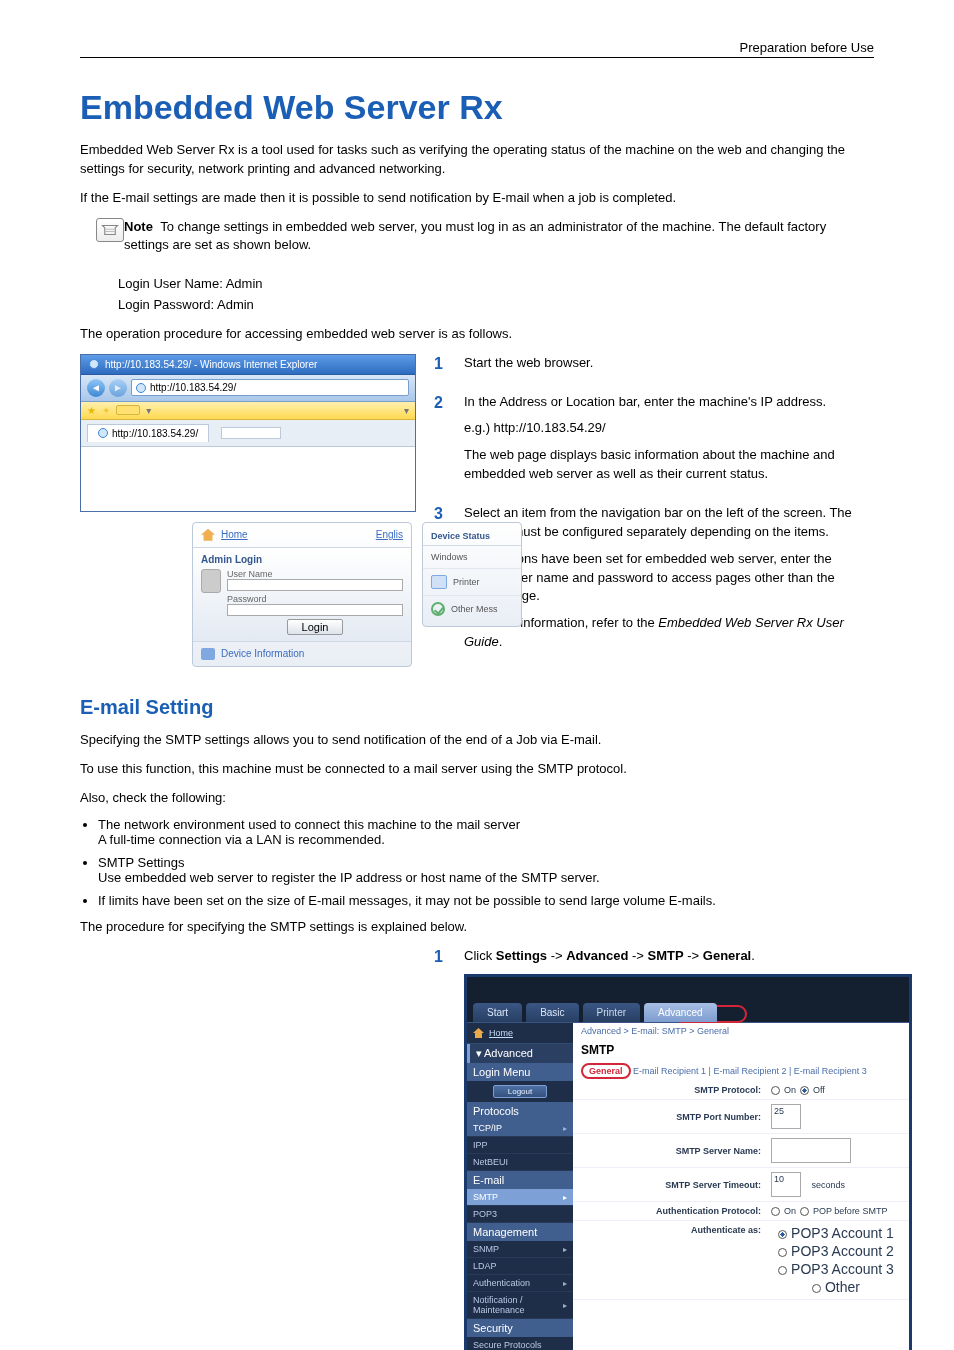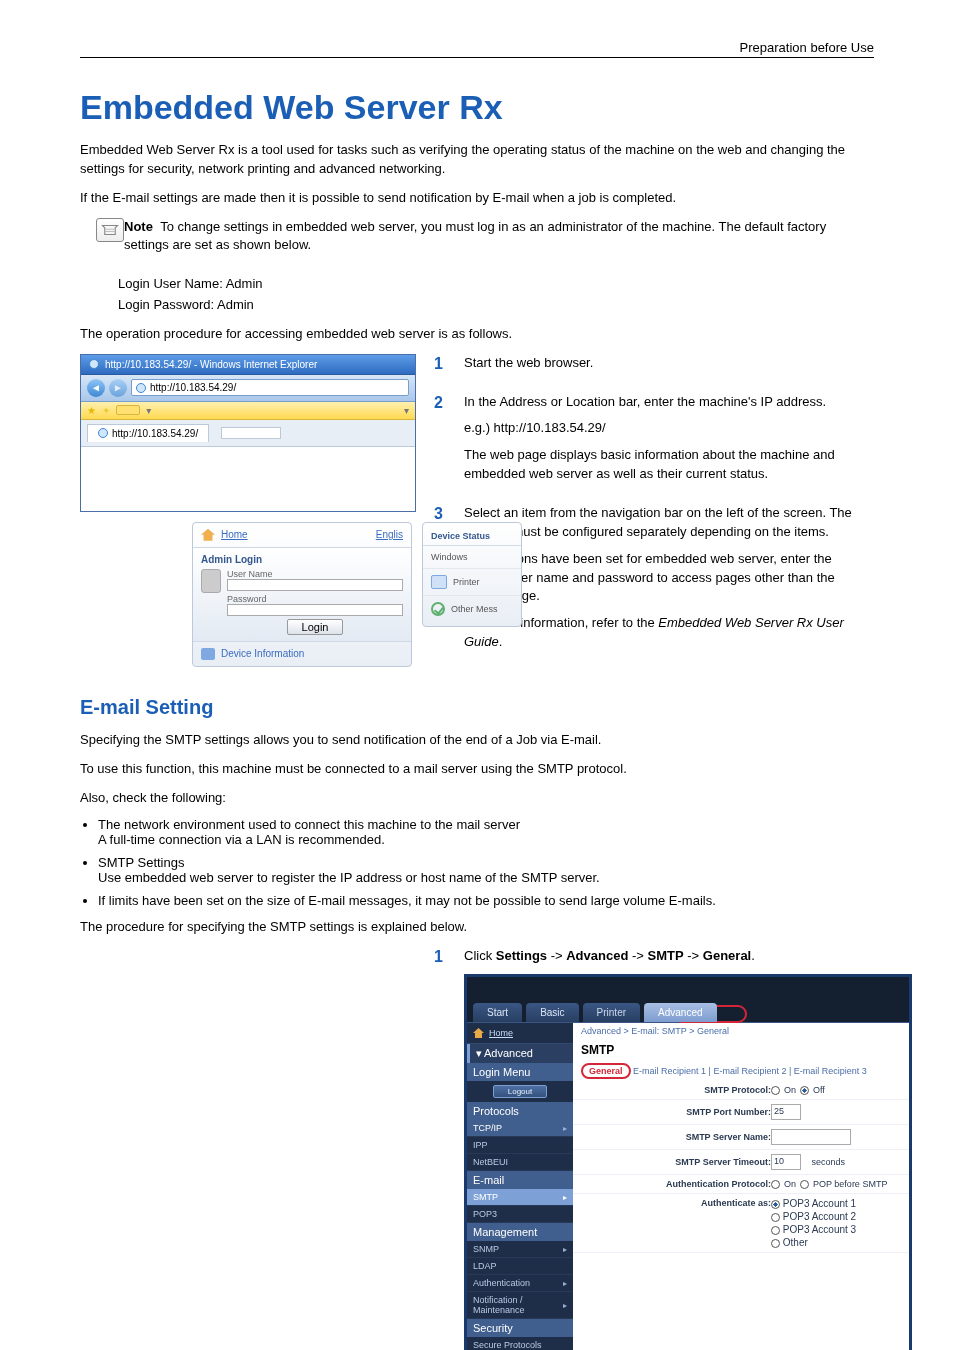--- a/index.html
+++ b/index.html
@@ -158,28 +158,28 @@
   .sl-logout{padding:4px;text-align:center;}
   .sl-logout button{font-size:8px;padding:1px 14px;border:1px solid #7d9ccf;background:linear-gradient(#4d6fa3,#34527e);color:#e6eefb;border-radius:2px;}
   .smtp-right{flex:1;background:#fff;color:#000;}
   .brd{padding:3px 8px;color:#4a6ea8;font-size:9px;}
   .smtp-h{font-weight:bold;color:#000;font-size:12px;padding:4px 8px;}
   .subtabs{padding:2px 8px;font-size:9px;position:relative;}
   .gen-circ{display:inline-block;border:2px solid #d32638;border-radius:12px;padding:1px 6px;color:#d32638;font-weight:bold;background:#fff;}
   .subtabs .others{color:#4a6ea8;}
   .settings-head{background:#405e8e;color:#fff;padding:3px 8px;font-size:9px;}
   .field-row{display:flex;padding:4px 8px;align-items:center;border-bottom:1px solid #edf1f7;font-size:9px;}
-  .field-row .flabel{flex:1;text-align:right;font-weight:bold;color:#2a3a52;}
+  .field-row .flabel{flex:1;text-align:right;font-weight:bold;color:#2a3a52;padding-right:10px;}
   .field-row .fval{flex:0 0 130px;color:#2a3a52;display:flex;align-items:center;gap:4px;}
-  .tinp{border:1px solid #aaa;height:16px;background:#fff;}
+  .tinp{border:1px solid #aaa;height:25px;background:#fff;}
   .tinp.w30{width:30px;} .tinp.w80{width:80px;}
   .radio{width:9px;height:9px;border:1px solid #555;border-radius:50%;display:inline-block;vertical-align:middle;}
   .radio.on{background:radial-gradient(#2a5aa0 40%,#fff 45%);}
   .opt-col{display:flex;flex-direction:column;gap:2px;}
-  .opt-row2{flex:0 0 130px;font-size:10px;color:#2a3a52;}
+  .opt-row2{flex:0 0 130px;font-size:14px;color:#2a3a52;text-align:center;}
   .adv-circle{position:absolute;border:2px solid #d32638;border-radius:14px;width:74px;height:18px;left:206px;top:28px;pointer-events:none;}
 </style>
 </head>
 <body>
 
 <div class="page">
   <div class="header-right">Preparation before Use</div>
   <hr class="hr-top">
 
   <h1 class="main-title">Embedded Web Server Rx</h1>

